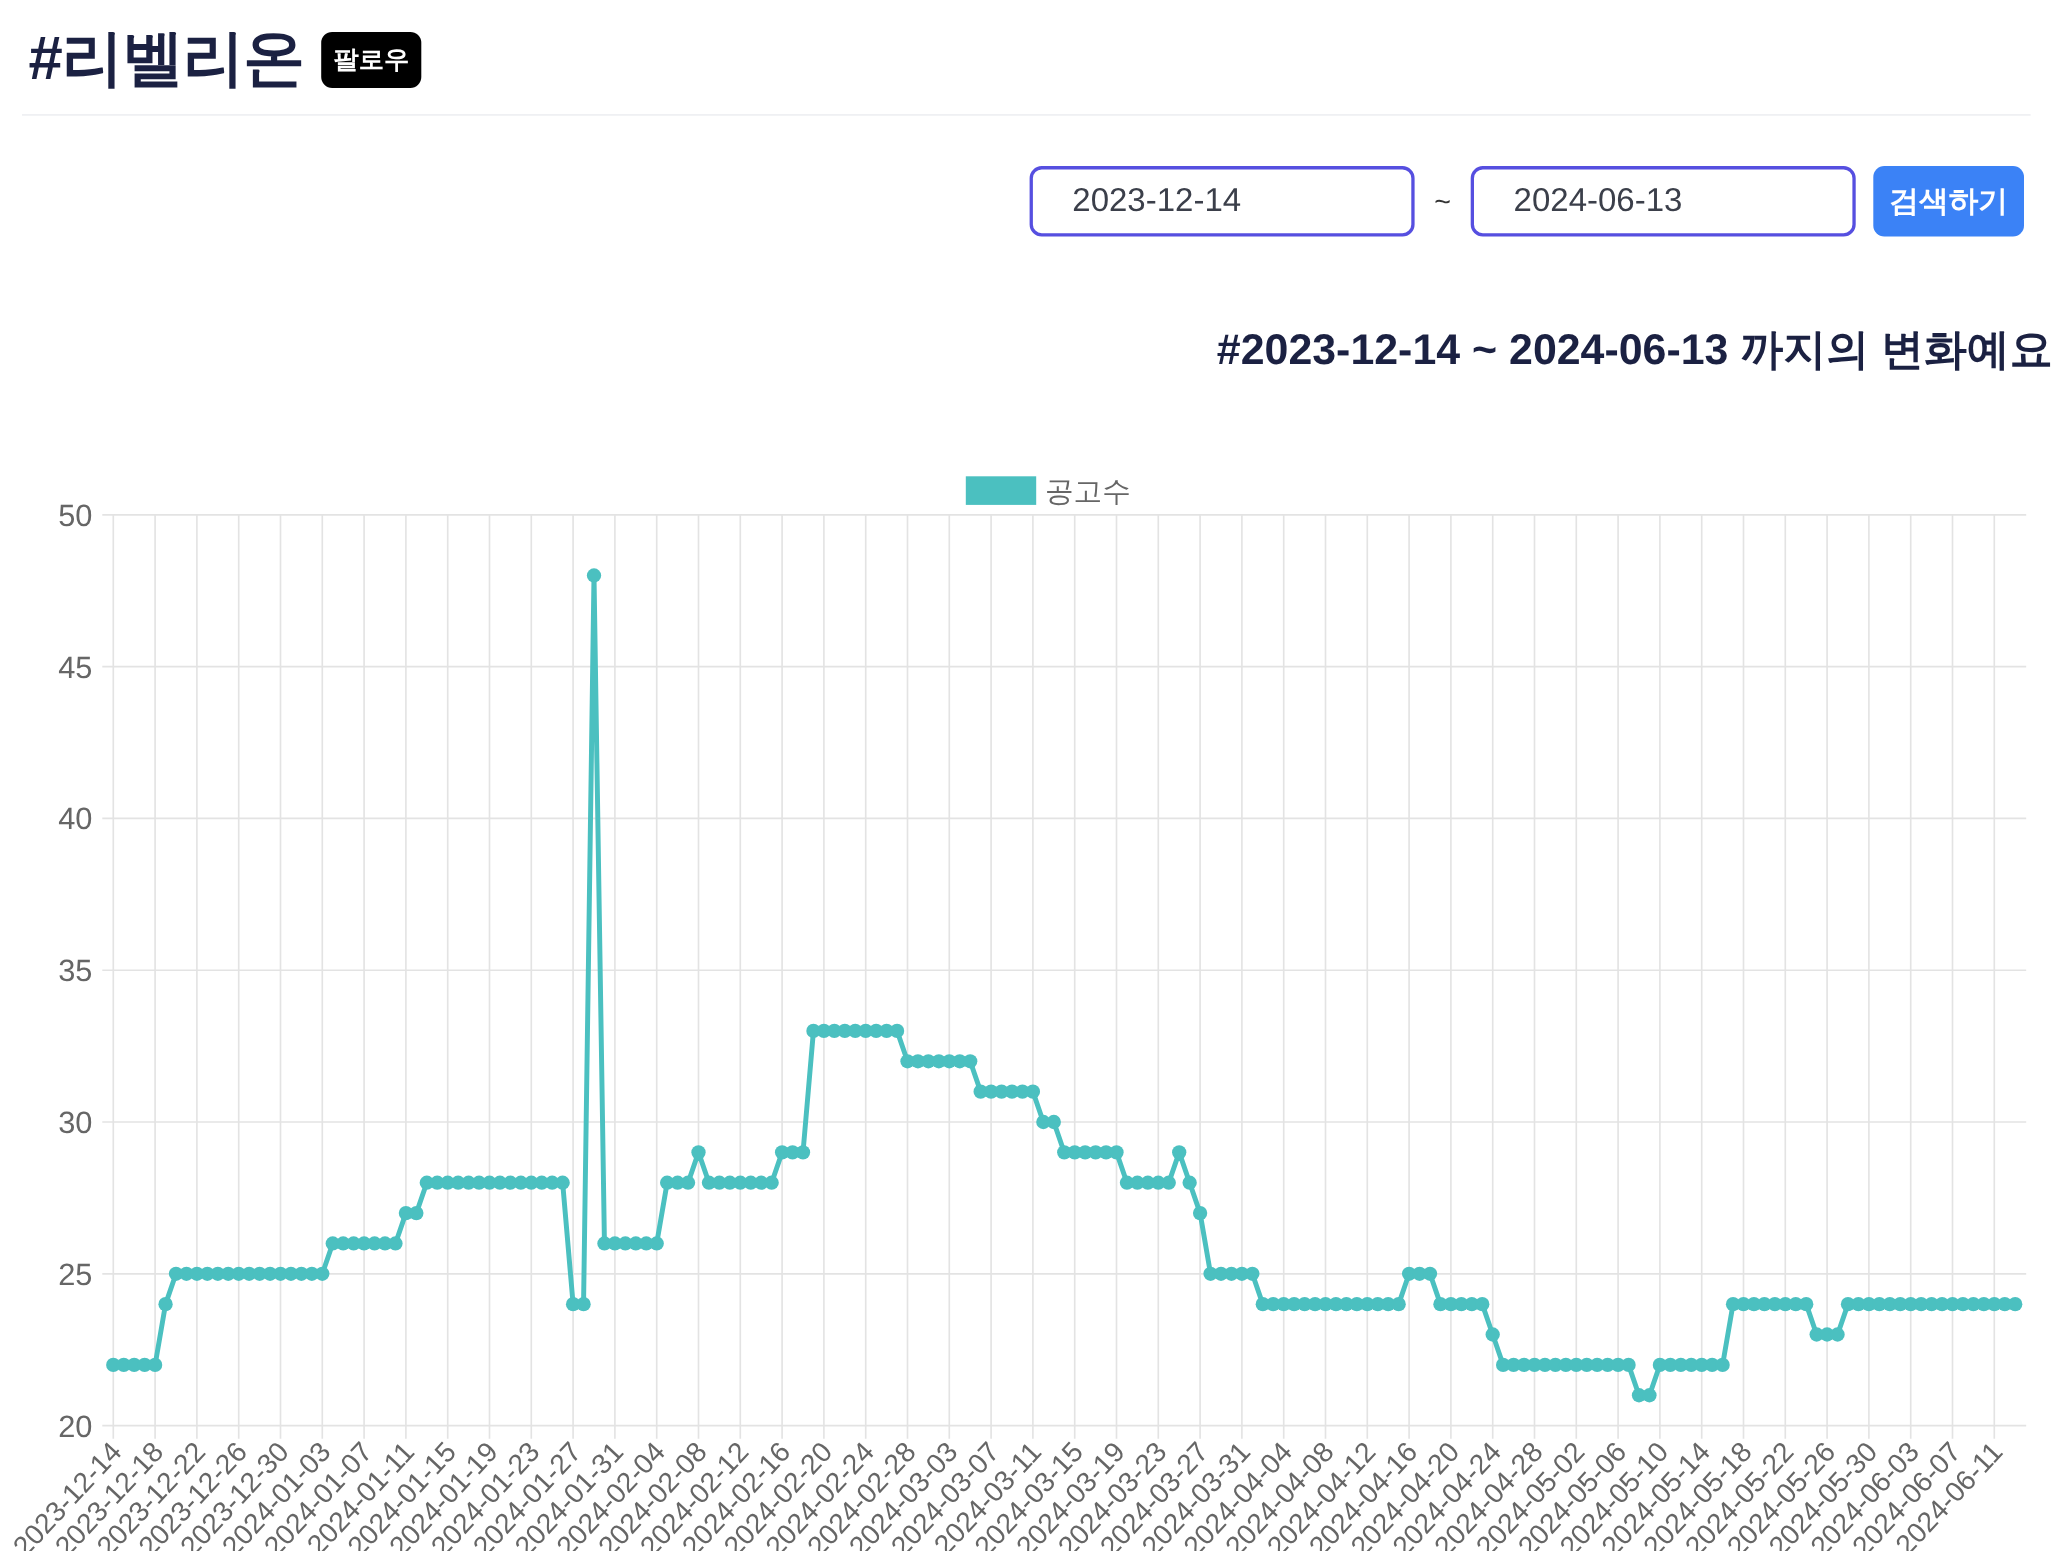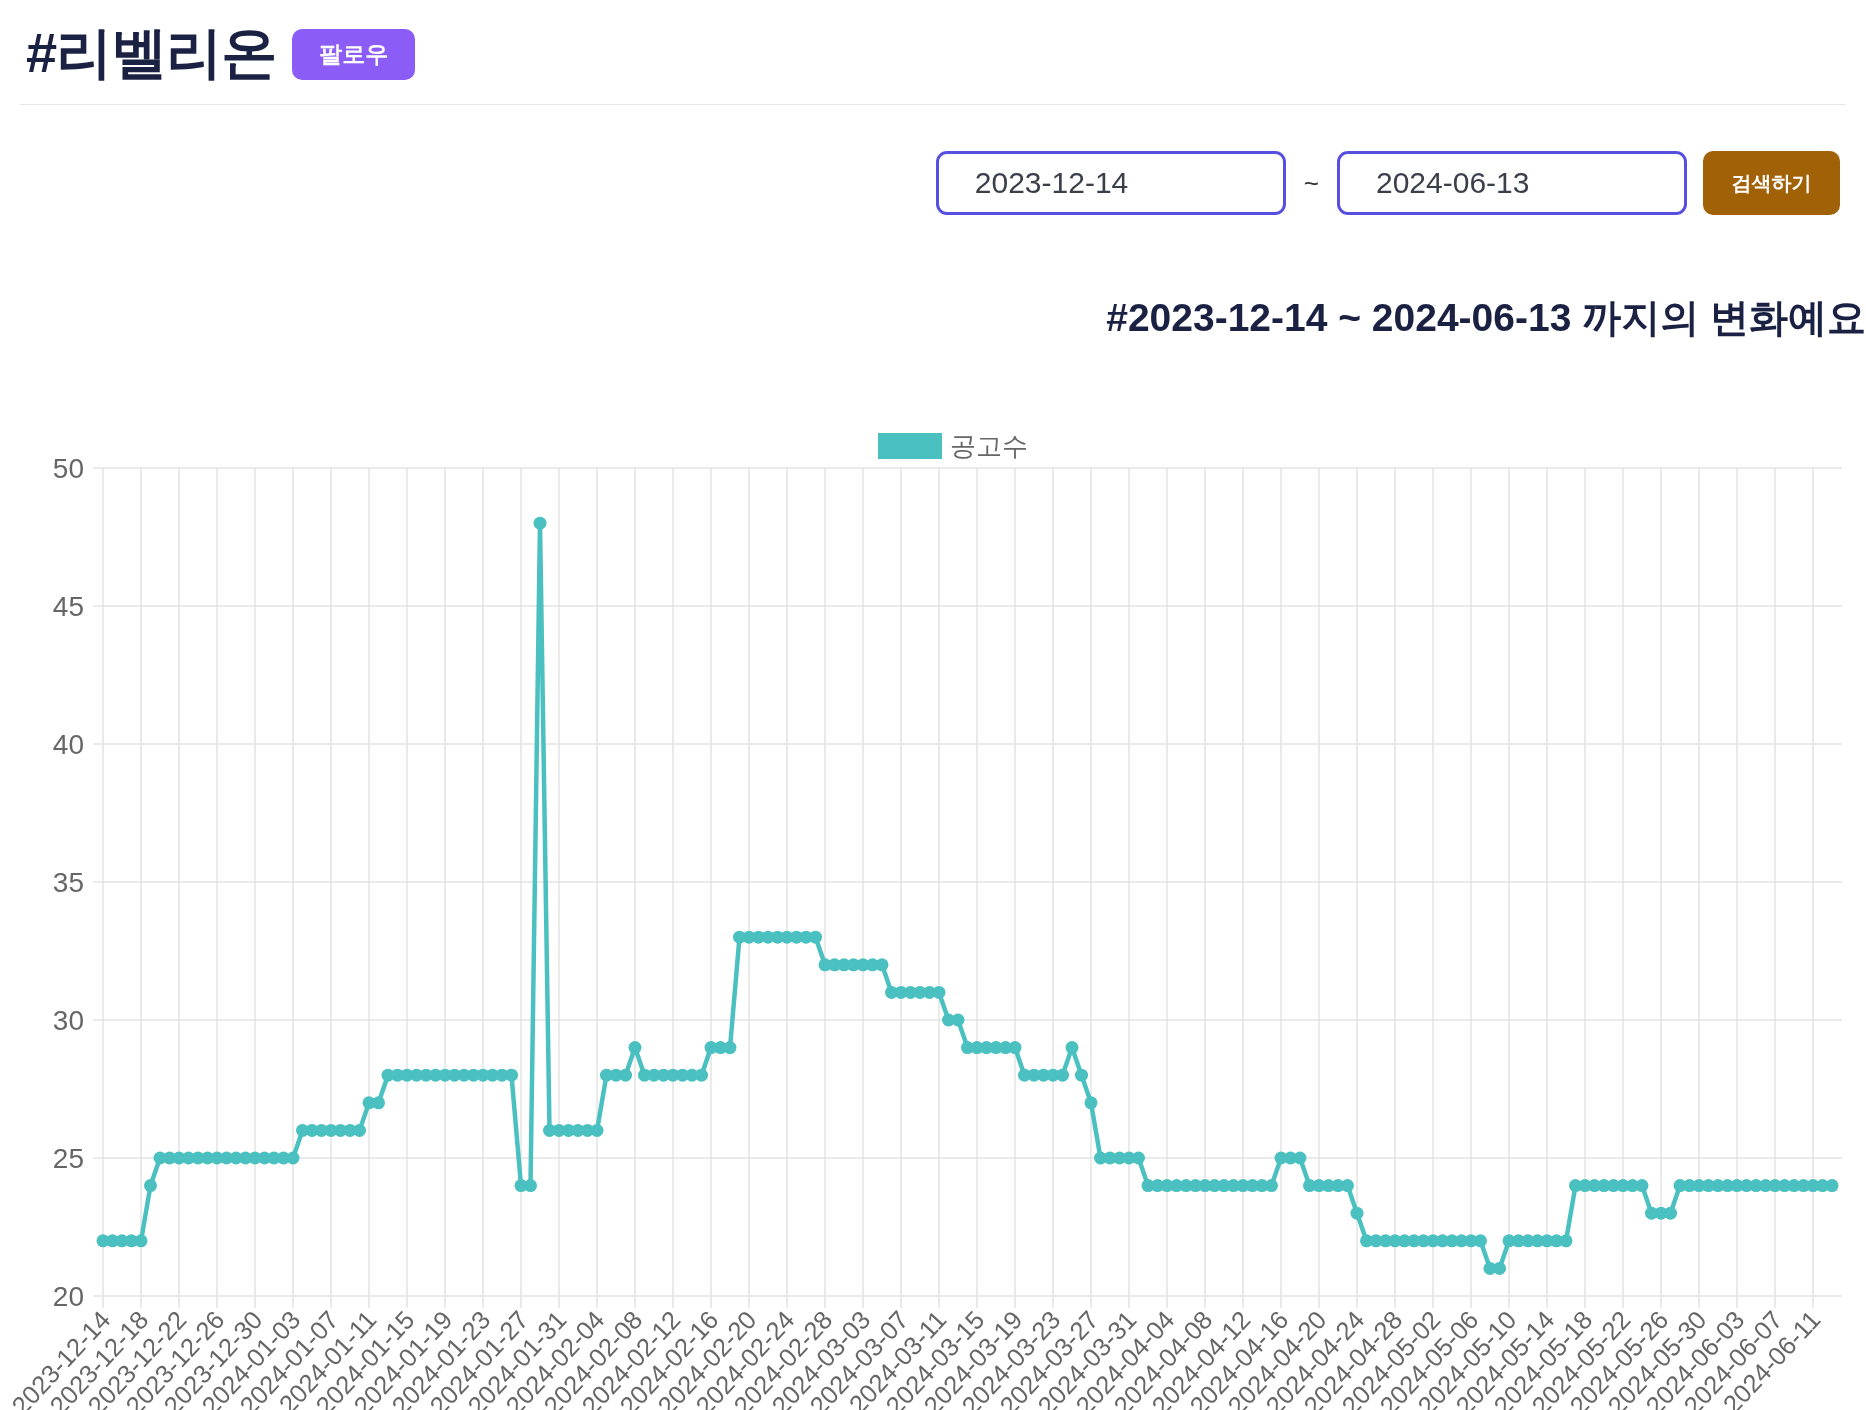--- a/index.html
+++ b/index.html
@@ -1,32 +1,32 @@
 <!DOCTYPE html>
 <html><head>
 <meta charset="utf-8">
 <style>
   html,body{margin:0;padding:0;background:#ffffff;}
   body{width:1866px;height:1410px;overflow:hidden;font-family:"Liberation Sans",sans-serif;}
 
   .header{display:flex;align-items:center;gap:16px;padding:14px 24px 0 26px;height:80px;}
   .page-title{font-size:56px;font-weight:800;color:#1B2142;margin:0;letter-spacing:-1px;}
-  .follow-btn{background:#8b5cf6;color:#fff;font-size:23px;font-weight:700;border:none;
-    border-radius:10px;padding:14px 27px;cursor:pointer;line-height:1;}
+  .follow-btn{background:#000000;color:#fff;font-size:23px;font-weight:700;border:none;
+    border-radius:10px;padding:14px 11px;cursor:pointer;line-height:1;}
 
   .divider{border:none;border-top:1px solid #E5E7EB;margin:10px 20px 0 20px;}
 
   .controls{display:flex;justify-content:flex-end;align-items:center;gap:16px;
     padding:46px 26px 0 0;}
   .date-input{box-sizing:border-box;width:350px;height:64px;border:3px solid #564FE0;
     border-radius:11px;font-size:30px;color:#3B3F4A;padding:0 10px 0 36px;outline:none;
     font-family:"Liberation Sans",sans-serif;background:#fff;}
   .tilde{font-size:26px;color:#333;padding:0 2px;}
-  .search-btn{width:137px;height:64px;background:#a16207;color:#fff;border:none;
-    border-radius:10px;font-size:20px;font-weight:700;cursor:pointer;}
+  .search-btn{width:137px;height:64px;background:#3b82f6;color:#fff;border:none;
+    border-radius:10px;font-size:27px;font-weight:700;cursor:pointer;}
 
   .chart-heading{margin:76px 0 0 26px;font-size:39px;font-weight:800;color:#1B2142;text-align:right;}
 
   .chart-wrap{margin-top:78px;}
   svg text{font-family:"Liberation Sans",sans-serif;}
 </style>
 </head>
 <body>
 
 <div class="header">

